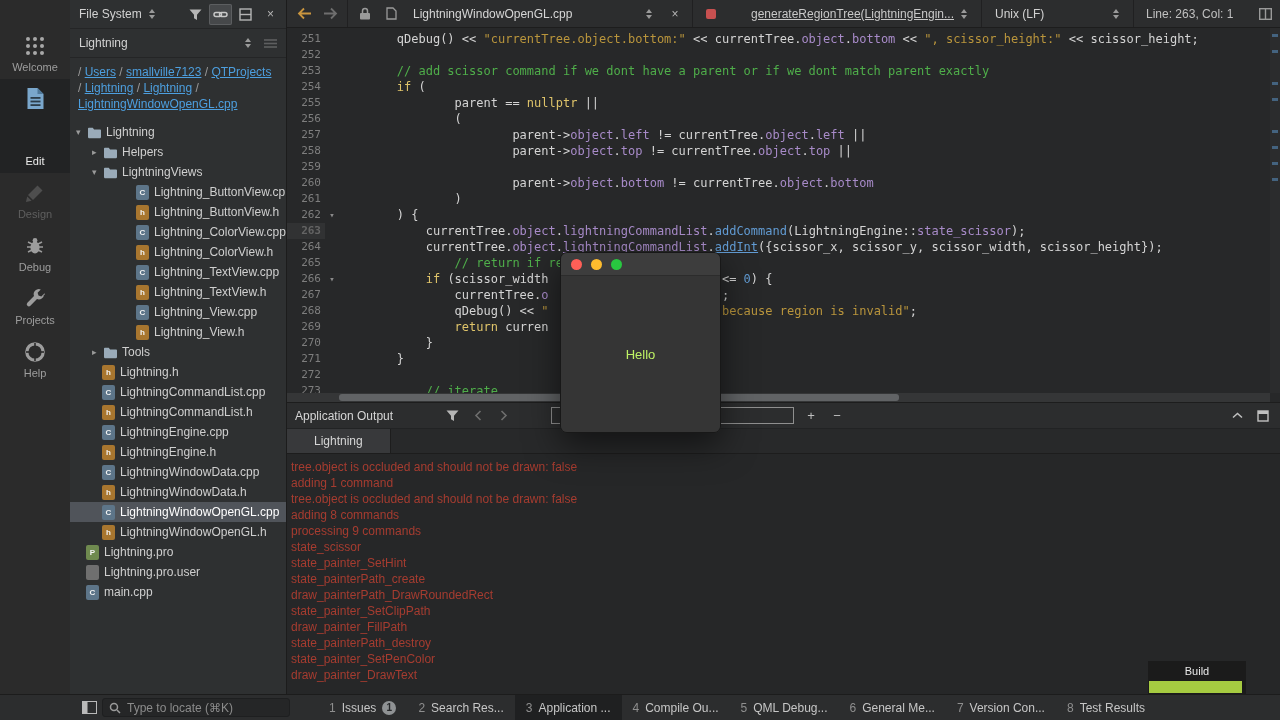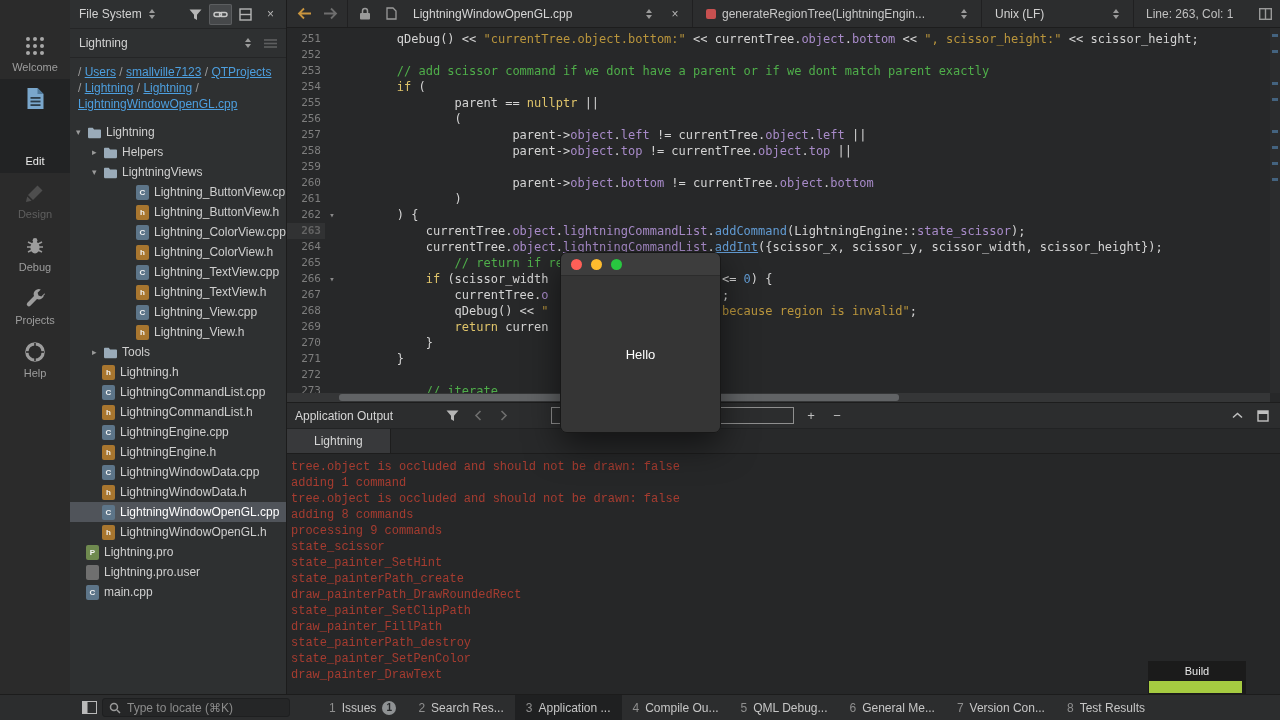--- a/index.html
+++ b/index.html
@@ -52,21 +52,21 @@
   
   .editor-col{flex:1;display:flex;flex-direction:column;min-width:0;background:#272829;}
   .tabbar{height:28px;background:#2c2d2e;border-bottom:1px solid #1d1d1d;display:flex;align-items:center;flex:none;font-size:12px;}
   .tb-group{display:flex;align-items:center;height:100%;padding:0 8px;gap:8px;}
   .tb-sep{width:1px;height:100%;background:#202021;flex:none;}
   .tb-ic{display:flex;align-items:center;justify-content:center;width:18px;cursor:pointer;flex:none;}
   .file-combo{width:250px;justify-content:space-between;}
   .fname{color:#d6d6d6;white-space:nowrap;overflow:hidden;}
   .fn-icon{width:10px;height:10px;border-radius:2px;background:#c75050;flex:none;margin-right:6px;}
   .symbol-combo{width:272px;justify-content:space-between;}
-  .symbol-text{color:#c8c8c8;white-space:nowrap;overflow:hidden;flex:1;text-align:left;}
+  .symbol-text{color:#c8c8c8;white-space:nowrap;overflow:hidden;flex:1;text-align:right;text-decoration:underline;}
   .encoding-combo{width:135px;justify-content:space-between;}
   .cursor-pos{color:#c0c0c0;padding:0 12px;white-space:nowrap;}
 
   .code-area{flex:1;position:relative;overflow:hidden;font-family:"DejaVu Sans Mono","Liberation Mono",monospace;font-size:12px;}
   .code-lines{padding-top:3px;}
   .cl{height:16px;display:flex;line-height:16px;}
   .ln{width:38px;text-align:right;color:#7e7e7e;flex:none;font-size:11px;padding-right:4px;}
   .cur .ln{color:#646464;background:#313233;font-weight:bold;}
   .fold{width:14px;color:#8a8a8a;font-size:9px;text-align:center;flex:none;line-height:16px;}
   .ct{white-space:pre;}
@@ -85,21 +85,21 @@
   .mark{position:absolute;left:2px;width:6px;height:3px;background:#44637f;}
 
   
   .output-panel{height:292px;display:flex;flex-direction:column;flex:none;border-top:1px solid #1d1d1d;background:#262728;}
   .out-header{height:26px;background:#2c2d2e;display:flex;align-items:center;padding:0 8px;gap:8px;flex:none;border-bottom:1px solid #222324;}
   .out-title{color:#d6d6d6;margin-right:42px;white-space:nowrap;}
   .oh-ic{color:#c0c0c0;width:18px;display:flex;align-items:center;justify-content:center;cursor:pointer;flex:none;font-size:13px;line-height:1;}
   .out-filter{width:243px;height:17px;background:transparent;border:1px solid #8f8f8f;color:#d0d0d0;margin-left:30px;outline:none;padding:0 4px;font-size:11px;flex:none;}
   .out-tabs{height:25px;background:#28292a;display:flex;align-items:stretch;flex:none;border-bottom:1px solid #1d1d1d;}
   .out-tab{padding:0 27px;display:flex;align-items:center;background:#38393b;color:#d6d6d6;border-right:1px solid #1d1d1d;cursor:pointer;}
-  .console{flex:1;padding:5px 0 0 4px;font-family:Liberation Mono, monospace;font-size:12px;overflow:hidden;}
+  .console{flex:1;padding:5px 0 0 4px;font-family:Liberation Sans, sans-serif;font-size:12px;overflow:hidden;}
   .conl{height:16px;line-height:16px;color:#a63c30;white-space:pre;}
 
   
   .statusbar{height:26px;background:#2c2d2e;border-top:1px solid #1c1c1c;display:flex;align-items:stretch;flex:none;padding-left:80px;}
   .sb-toggle{display:flex;align-items:center;justify-content:center;width:18px;cursor:pointer;flex:none;}
   .locator{display:flex;align-items:center;gap:6px;width:188px;height:19px;background:#252627;border:1px solid #1e1f20;border-radius:3px;padding:0 6px;color:#8b8b8b;margin:auto 0 auto 4px;cursor:text;flex:none;}
   .loc-ic{display:flex;flex:none;}
   .loc-ph{white-space:nowrap;overflow:hidden;}
   .sb-buttons{display:flex;margin-left:28px;height:100%;}
   .sbtn{display:flex;align-items:center;gap:6px;padding:0 11px;color:#c6c6c6;cursor:pointer;white-space:nowrap;}
@@ -108,21 +108,21 @@
   .badge{min-width:14px;height:14px;border-radius:7px;background:#8f9294;color:#26282a;font-size:10px;display:flex;align-items:center;justify-content:center;padding:0 3px;font-weight:bold;}
 
   
   .hello-window{position:absolute;left:560px;top:252px;width:161px;height:181px;border-radius:7px;overflow:hidden;box-shadow:0 12px 34px rgba(0,0,0,.55);border:1px solid #181818;z-index:50;}
   .hw-titlebar{height:23px;background:#3d3d3d;border-bottom:1px solid #2c2c2c;display:flex;align-items:center;padding-left:10px;gap:9px;}
   .tl{width:11px;height:11px;border-radius:50%;flex:none;cursor:pointer;}
   .tl.red{background:#ff5f57}
   .tl.yellow{background:#febc2e}
   .tl.green{background:#28c840}
   .hw-body{height:157px;background:#353535;display:flex;align-items:center;justify-content:center;}
-  .hw-text{color:#ffffff;font-size:13px;}
+  .hw-text{color:#bef264;font-size:13px;}
 
   
   .build-popup{position:absolute;right:34px;bottom:26px;width:98px;z-index:40;}
   .bp-label{height:19px;background:#1b1b1b;color:#e8e8e8;font-size:11px;display:flex;align-items:center;justify-content:center;}
   .bp-bar{height:14px;background:#1b1b1b;padding:1px;}
   .bp-fill{height:100%;background:#a6cb41;}
 </style>
 </head>
 <body>
 

